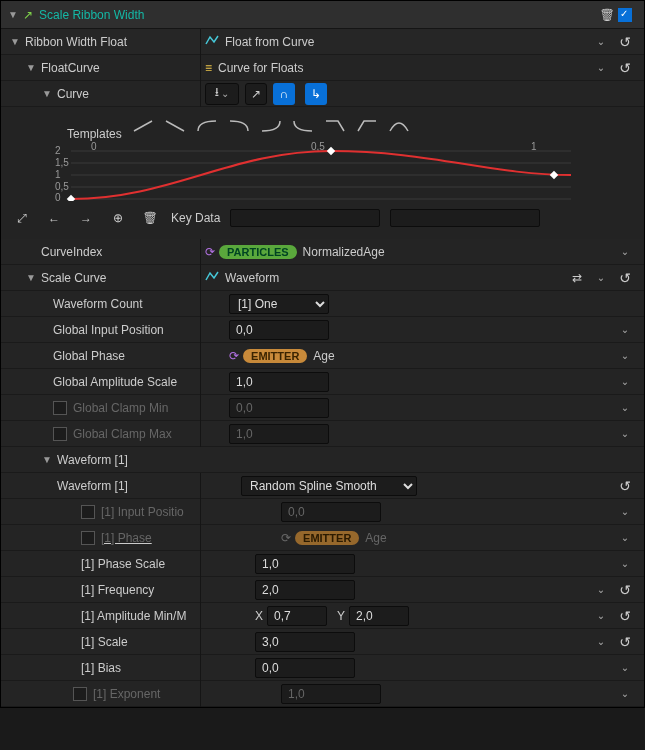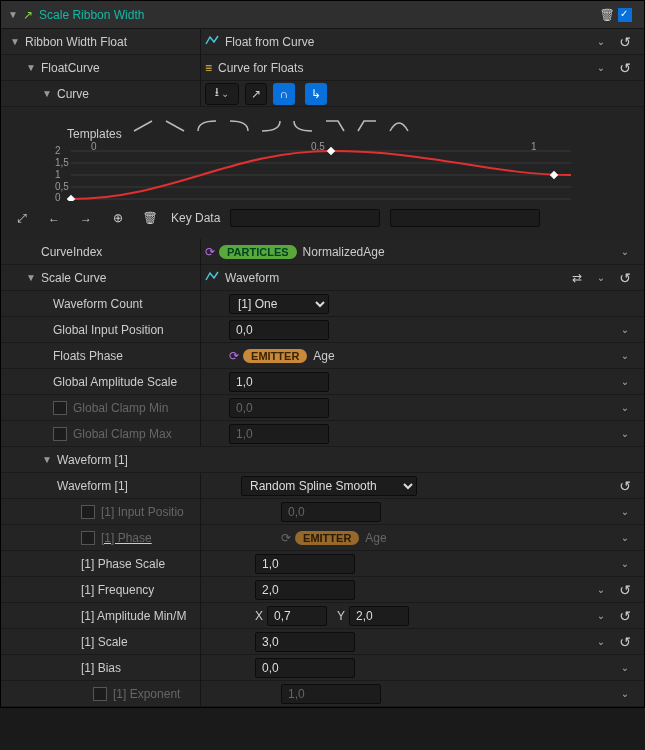--- a/index.html
+++ b/index.html
@@ -242,21 +242,21 @@
       </div>
     <div class="actions">
         <span class="icon-btn">
           <span class="chevron">⌄</span>
         </span>
       </div>
   </div>
 
   <div class="row">
     <div class="split-label sub" style="padding-left:52px;">
-        <span>Floats Phase</span>
+        <span>Global Phase</span>
       </div>
     <div class="value-col" style="padding-left:28px;">
       <span class="link-icon">⟳</span>
       <span class="pill orange">EMITTER</span>
       <span style="margin-left:6px;">Age</span>
     </div>
     <div class="actions">
         <span class="icon-btn">
           <span class="chevron">⌄</span>
         </span>
@@ -438,21 +438,21 @@
         <input class="num" value="0,0" style="">
       </div>
     <div class="actions">
         <span class="icon-btn">
           <span class="chevron">⌄</span>
         </span>
       </div>
   </div>
 
   <div class="row">
-    <div class="split-label sub" style="padding-left:92px;">
+    <div class="split-label sub" style="padding-left:72px;">
       <span class="chk"></span>
       <span class="dim">[1] Exponent</span>
     </div>
     <div class="value-col" style="padding-left:80px;">
         <input class="num" style="color: rgb(102, 102, 102);" value="1,0">
       </div>
     <div class="actions">
         <span class="icon-btn">
           <span class="chevron">⌄</span>
         </span>

